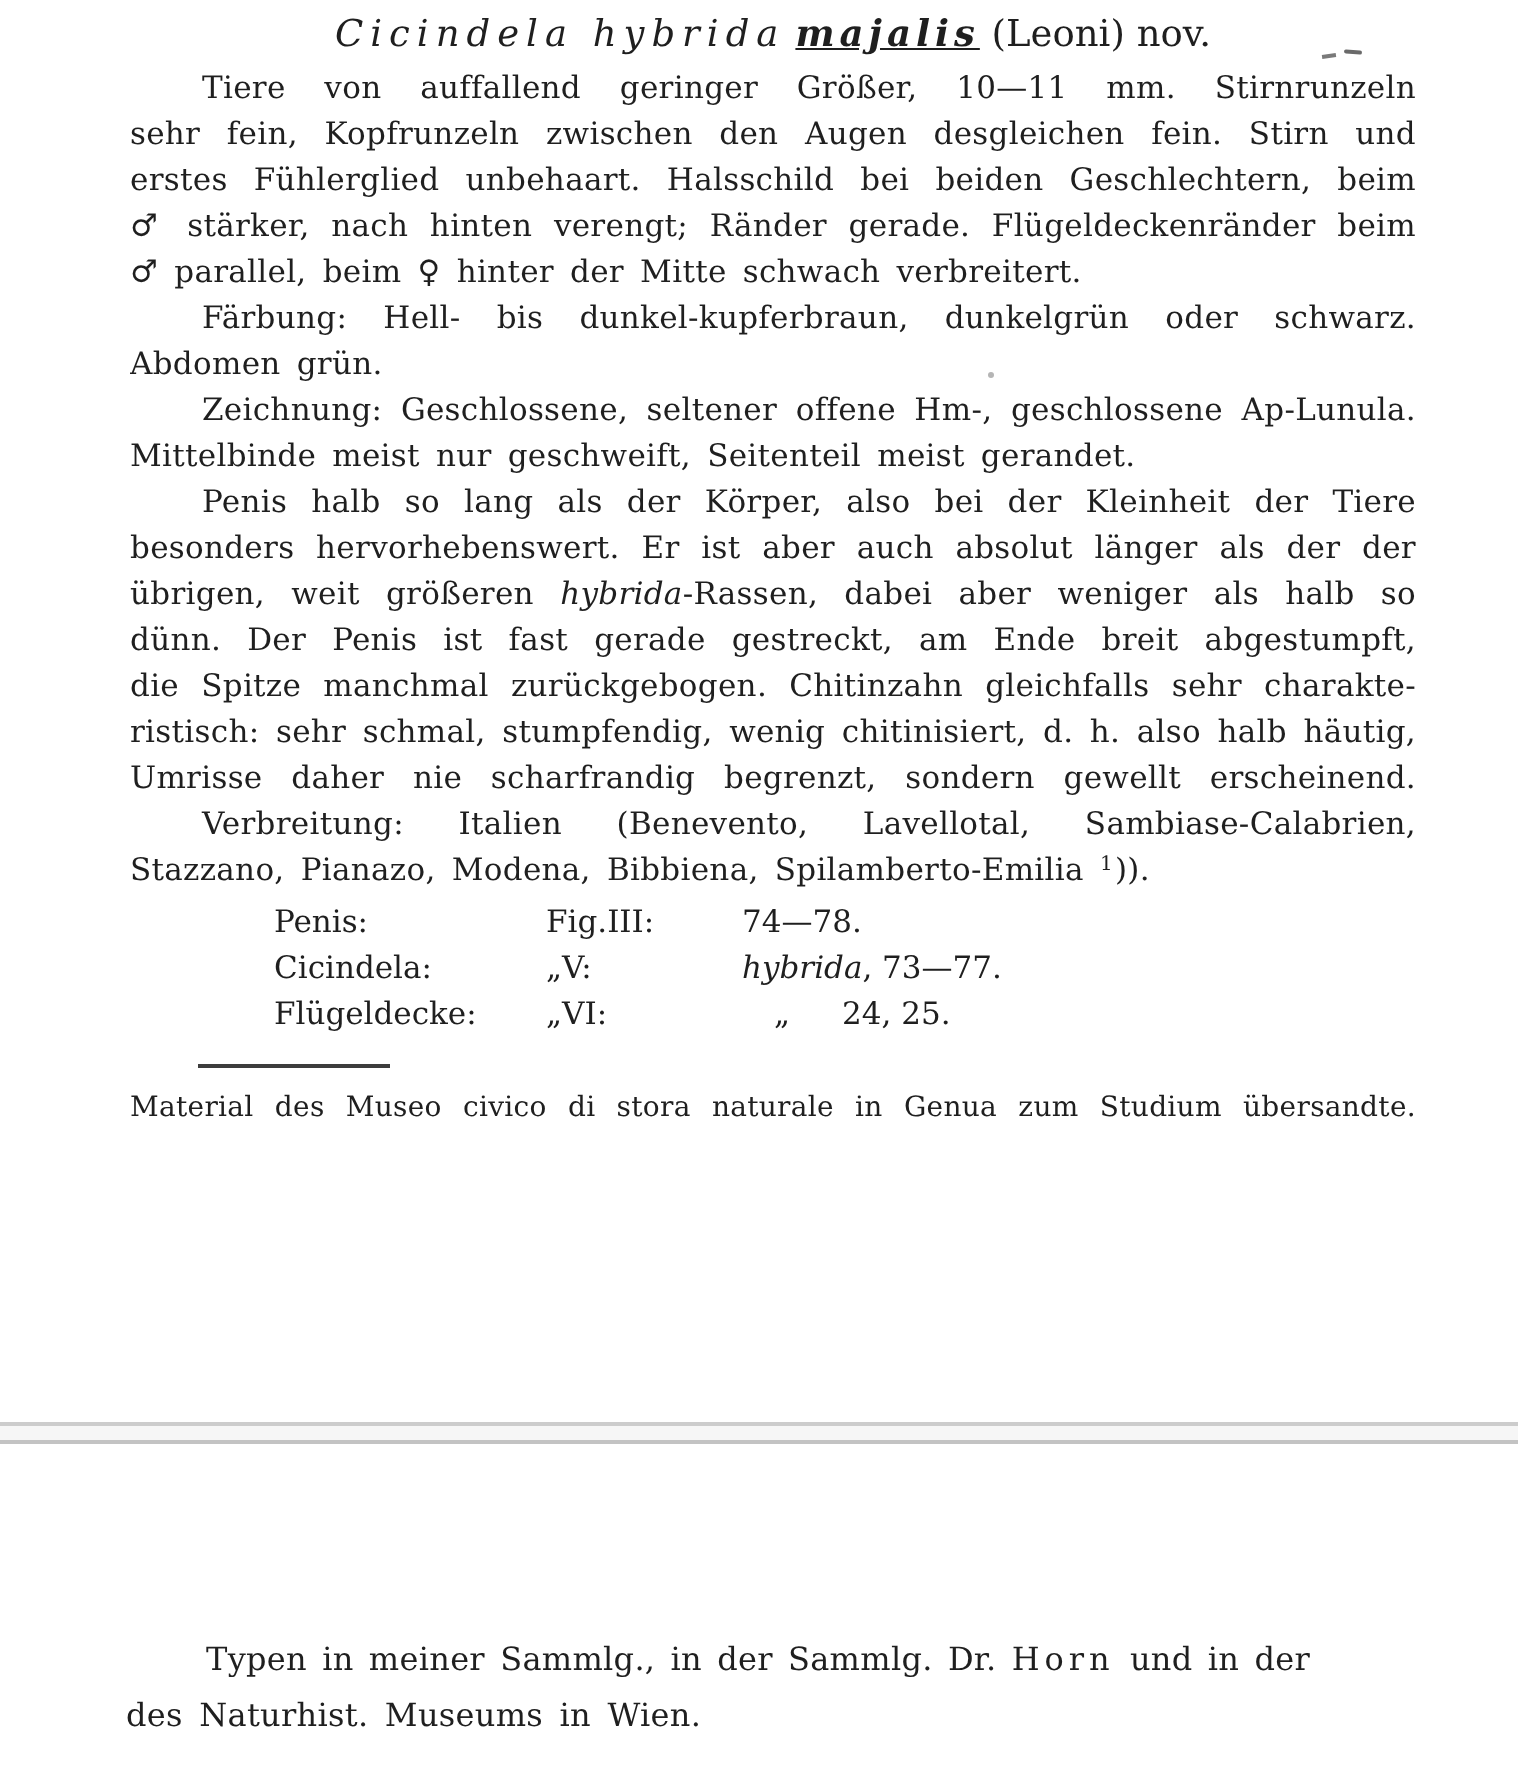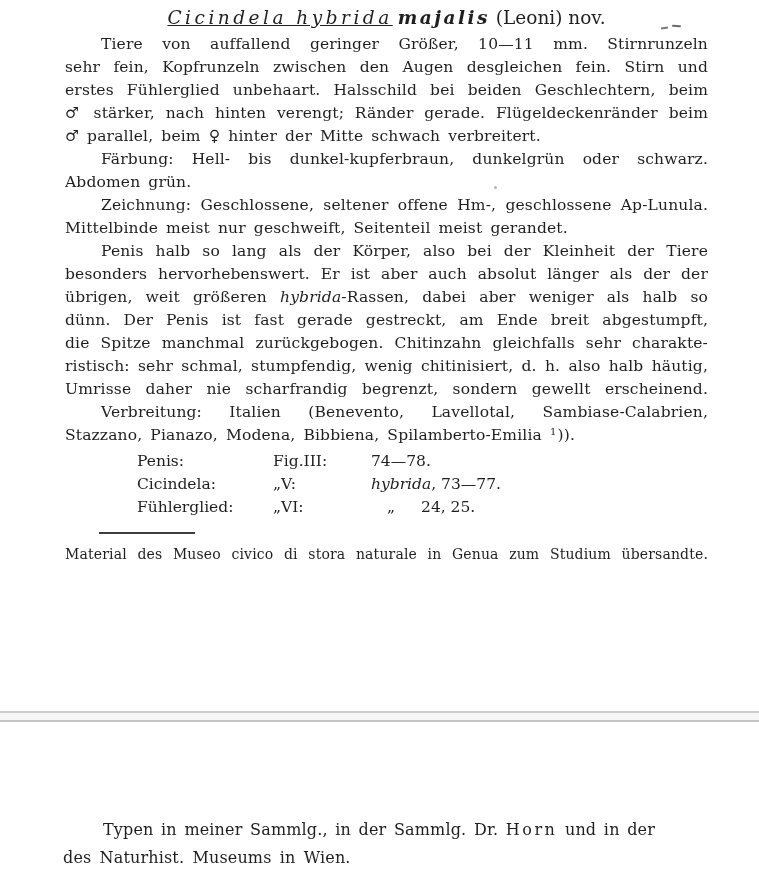--- a/index.html
+++ b/index.html
@@ -30,22 +30,22 @@
   .body-text{font-size:15.5px;}
   .line{
     line-height:23px;height:23px;overflow:hidden;
     text-align:justify;text-align-last:justify;
     word-spacing:2px;letter-spacing:.15px;
   }
   .line.indent{text-indent:36px;}
   .line.last{text-align-last:left;word-spacing:3px;}
   
   .s-i{font-style:italic;}
-  .s-isp{font-style:italic;letter-spacing:3.5px;text-decoration:underline;}
-  .s-bisp{font-style:italic;font-weight:700;letter-spacing:2.5px;margin-left:5px;}
+  .s-isp{font-style:italic;letter-spacing:3.5px;}
+  .s-bisp{font-style:italic;font-weight:700;letter-spacing:2.5px;margin-left:5px;text-decoration:underline;}
   .s-sp{letter-spacing:2.5px;}
   .s-sup{font-size:10px;position:relative;top:-5px;margin-right:1px;}
   .s-gap{margin:0 26px 0 16px;}
   
   .fig-table{margin:3px 0 0 72px;font-size:15.5px;}
   .trow{display:grid;grid-template-columns:112px 74px auto;column-gap:24px;line-height:23px;height:23px;}
   .tc2{display:flex;}
   
   .fn-rule{width:96px;height:0;border-top:2px solid #3d3d3d;margin:13px 0 0 34px;}
   .footnote{margin-top:6px;font-size:14px;}
@@ -111,21 +111,21 @@
         </div>
         <div class="trow">
           <span class="tc1">Cicindela:</span>
           <span class="tc2">
             <span>„</span>
             <span>V:</span>
           </span>
           <span class="tc3"><span class="s-i">hybrida</span><span>, 73—77.</span></span>
         </div>
         <div class="trow">
-          <span class="tc1">Fühlerglied:</span>
+          <span class="tc1">Flügeldecke:</span>
           <span class="tc2">
             <span>„</span>
             <span>VI:</span>
           </span>
           <span class="tc3"><span class="s-gap">„</span><span>24, 25.</span></span>
         </div>
       </div>
 
     <div class="fn-rule"></div>
 

